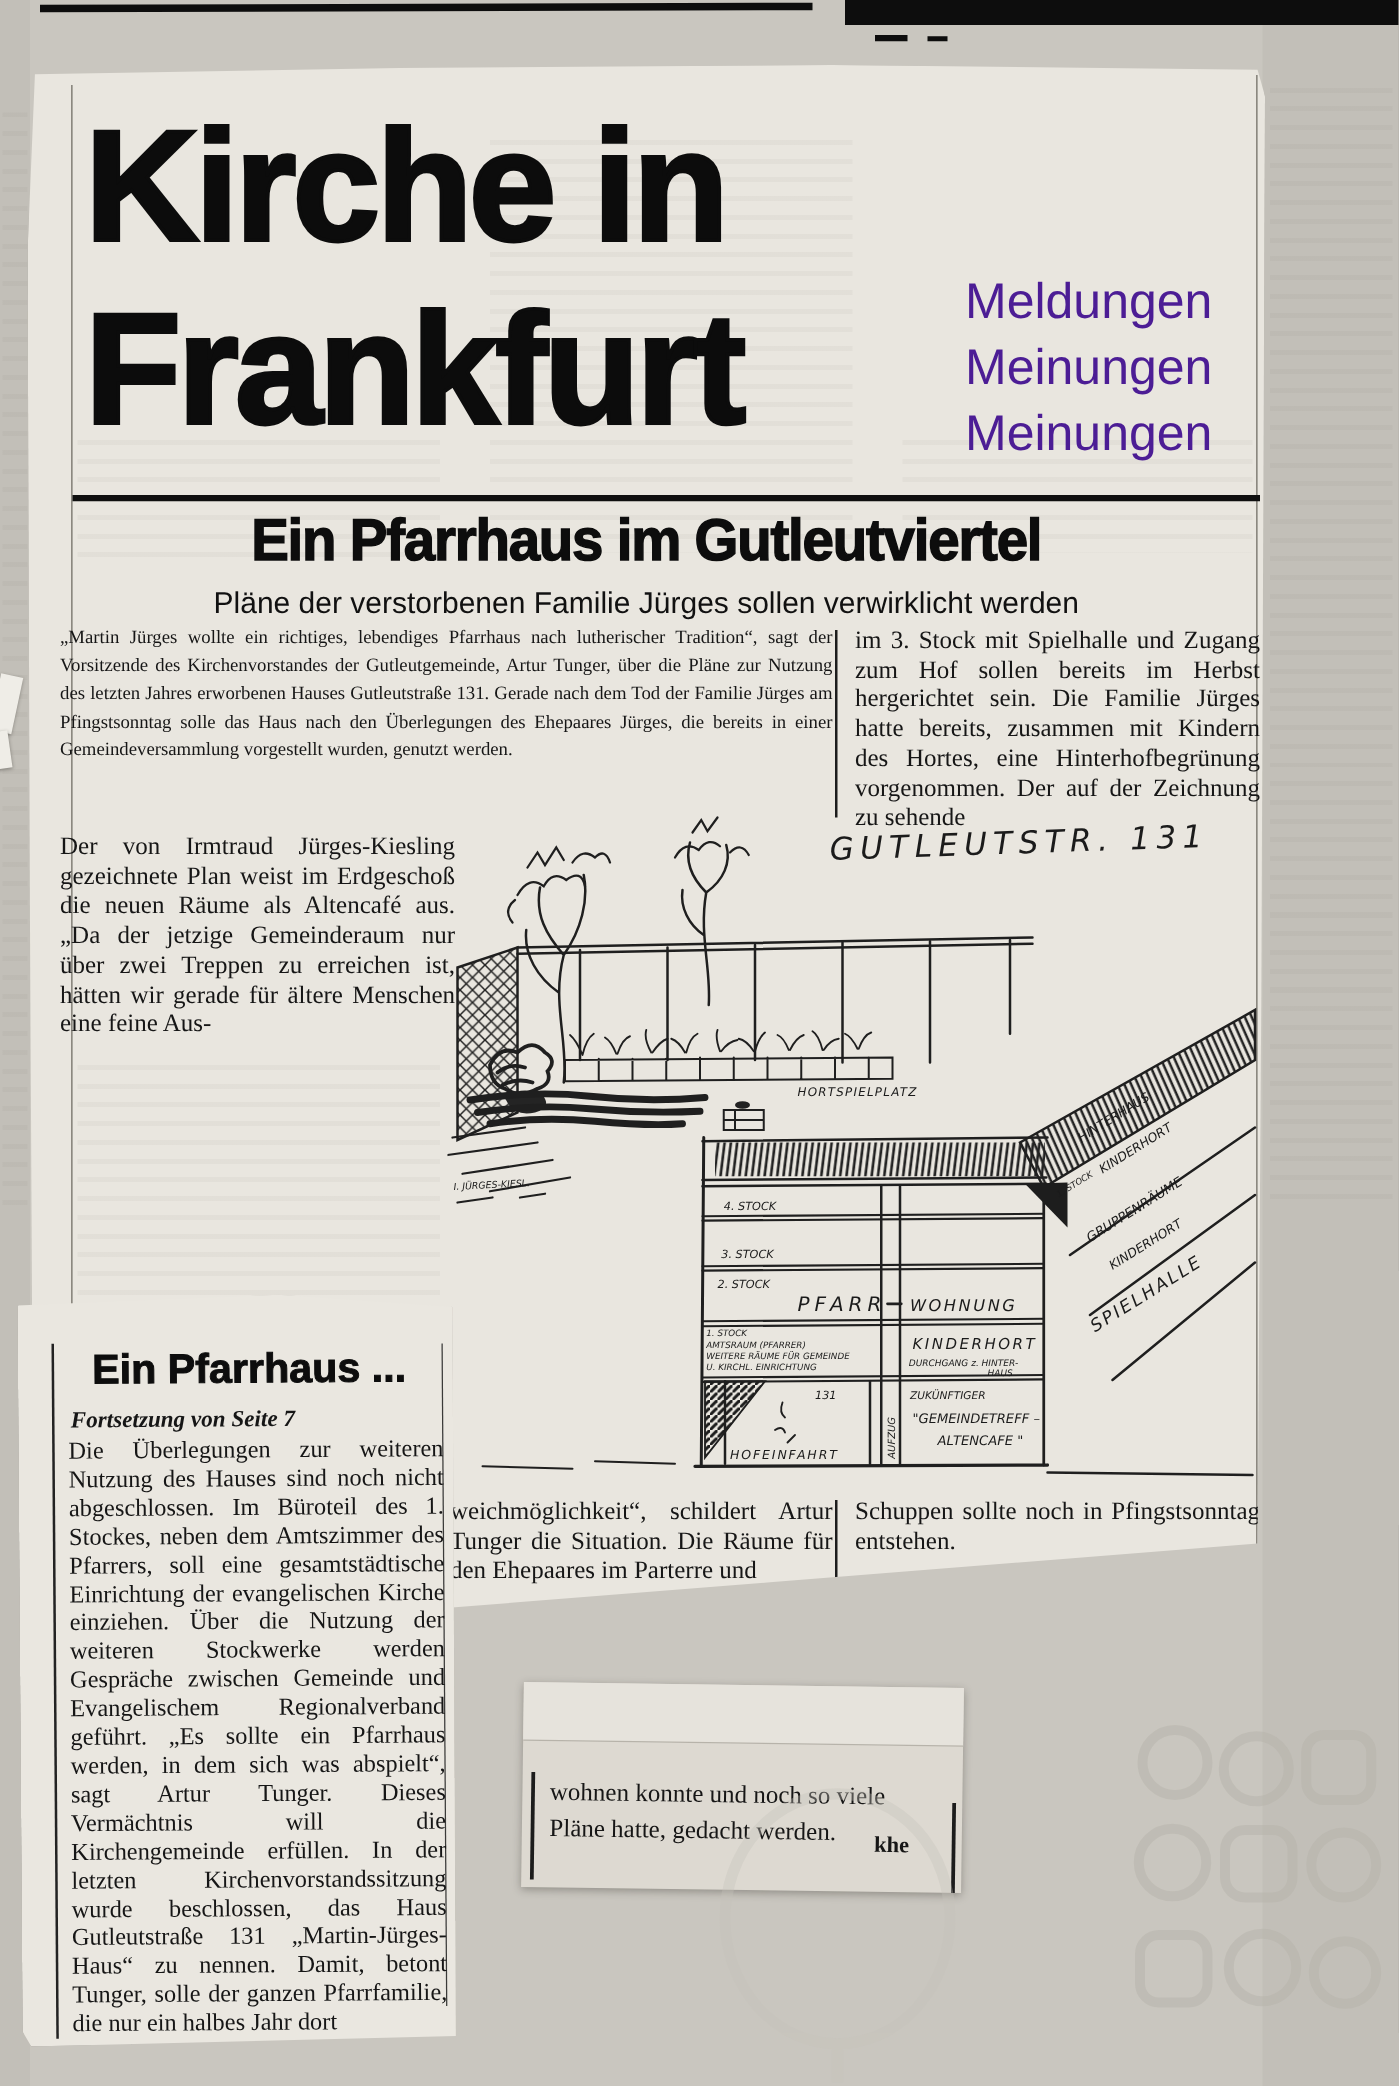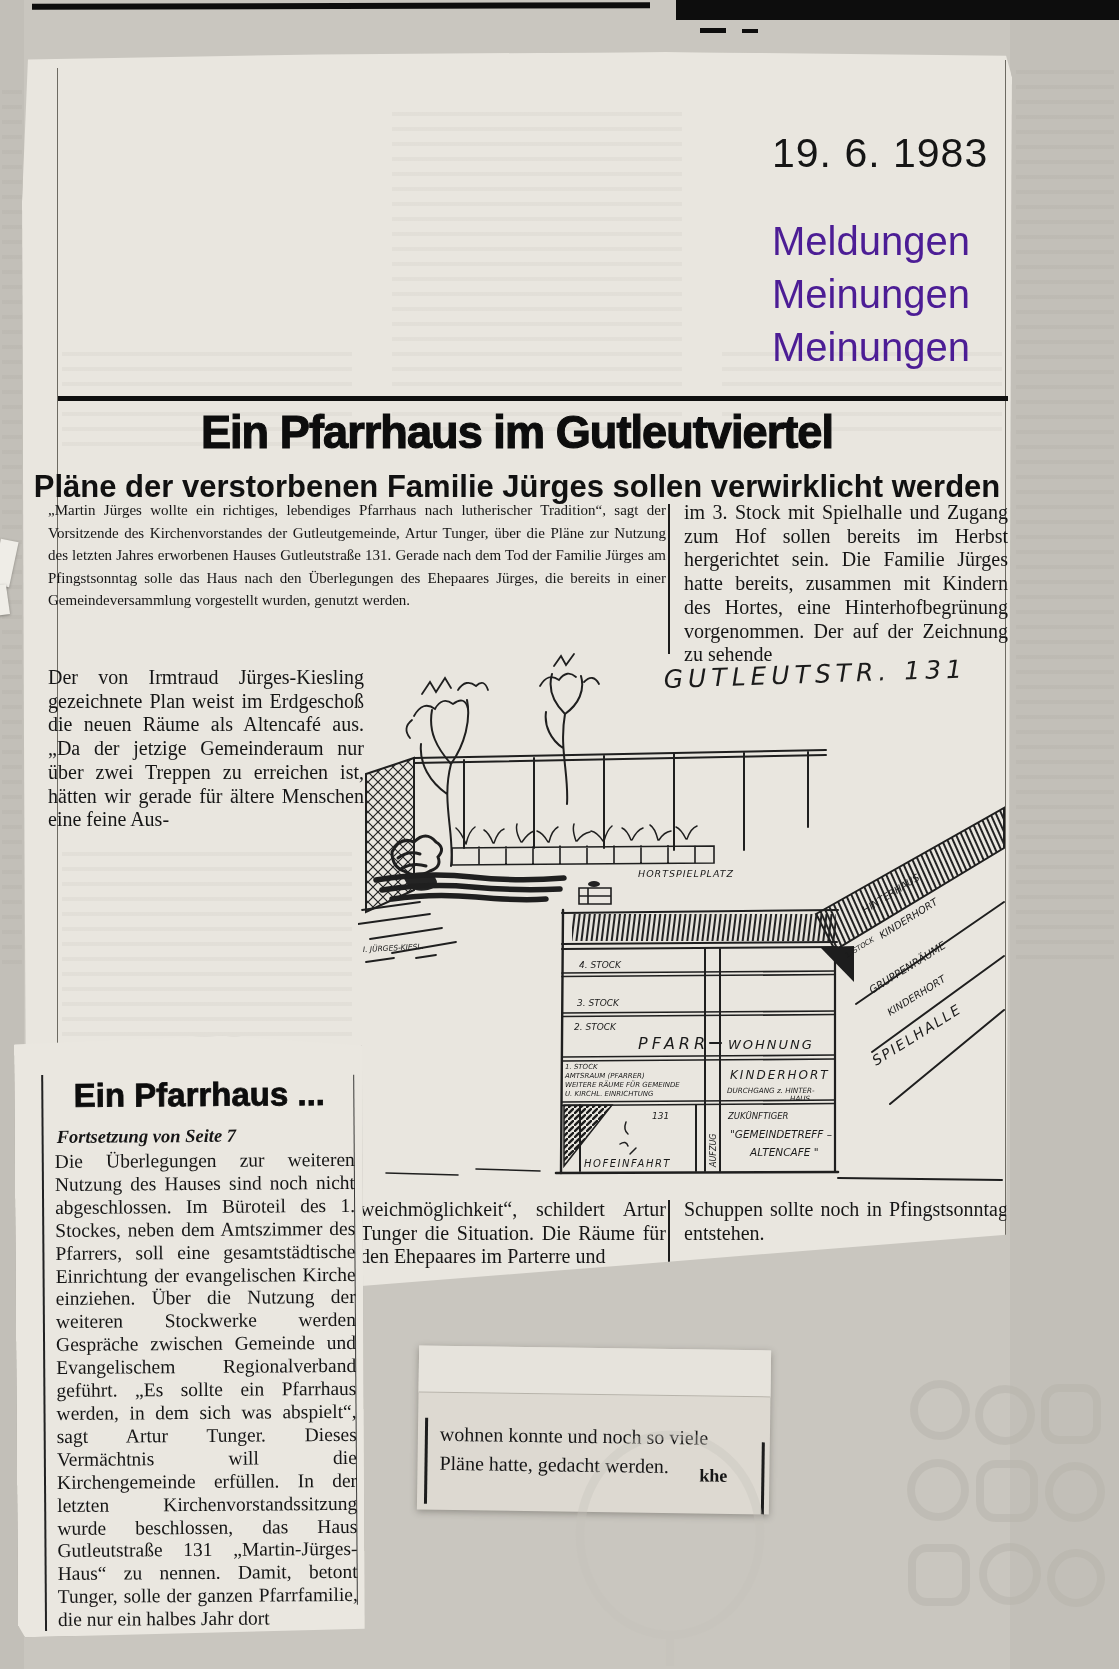--- a/index.html
+++ b/index.html
@@ -21,21 +21,21 @@
      -webkit-text-stroke:3px #0c0c0c;}
   .mast-date{position:absolute;left:750px;top:78px;font-family:"Liberation Sans",sans-serif;
      font-size:41px;color:#151515;letter-spacing:1px;}
   .mast-tag{position:absolute;left:750px;top:163px;font-family:"Liberation Sans",sans-serif;
      font-size:40px;line-height:53px;color:#4c1d95;}
   .bigrule{position:absolute;left:36px;top:344px;width:950px;height:5px;background:#0f0f0f;}
   .headline{position:absolute;left:0;top:352px;width:990px;text-align:center;
      font-family:"Liberation Sans",sans-serif;font-weight:bold;font-size:47px;letter-spacing:-1px;
      color:#0d0d0d;transform:scaleX(.96);-webkit-text-stroke:1.2px #0d0d0d;}
   .subhead{position:absolute;left:0;top:417px;width:990px;text-align:center;
-     font-family:"Liberation Sans",sans-serif;font-weight:bold;font-size:31px;color:#111;}
+     font-family:"Liberation Sans",sans-serif;font-weight:normal;font-size:24px;color:#111;}
   .lead{position:absolute;left:26px;top:447px;width:618px;font-weight:normal;
      font-size:15px;line-height:22.6px;text-align:justify;}
   .serifcol{font-size:20px;line-height:23.7px;text-align:justify;}
   .vdiv{position:absolute;width:1.5px;background:#1c1c1c;}
   .note{font-style:italic;font-weight:bold;font-size:18px;text-align:right;margin-top:16px;}
   
   .left-clip{position:absolute;left:16px;top:1036px;width:348px;height:600px;background:#eae7e0;
      transform:rotate(-0.4deg);box-shadow:0 2px 8px rgba(40,38,32,.4);
      clip-path:polygon(0 1.2%,60% 0,100% 1.8%,99.6% 99%,2% 100%,0 98%);}
   .left-clip .lrule{position:absolute;left:27px;top:38px;bottom:6px;width:2px;background:#222;}
@@ -79,21 +79,24 @@
   <div class="main-clip">
 
     <div class="colrule" style="left:35px;top:16px;height:1215px;"></div>
     <div class="colrule" style="left:983px;top:8px;height:1180px;"></div>
 
     <div class="ghost" style="left:370px;top:60px;width:290px;height:330px;"></div>
     <div class="ghost" style="left:700px;top:300px;width:280px;height:90px;"></div>
     <div class="ghost" style="left:40px;top:300px;width:290px;height:95px;"></div>
     <div class="ghost" style="left:40px;top:800px;width:290px;height:230px;"></div>
 
-    <div class="mast-date">19. 6. 1983</div>
+    <div class="mast-title">
+      <div>Kirche in</div>
+      <div>Frankfurt</div>
+    </div>
     <div class="mast-tag">
       <div>Meldungen</div>
       <div>Meinungen</div>
       <div>Meinungen</div>
     </div>
 
     <div class="bigrule"></div>
 
     <div class="headline">Ein Pfarrhaus im Gutleutviertel</div>
     <div class="subhead">Pläne der verstorbenen Familie Jürges sollen verwirklicht werden</div>

